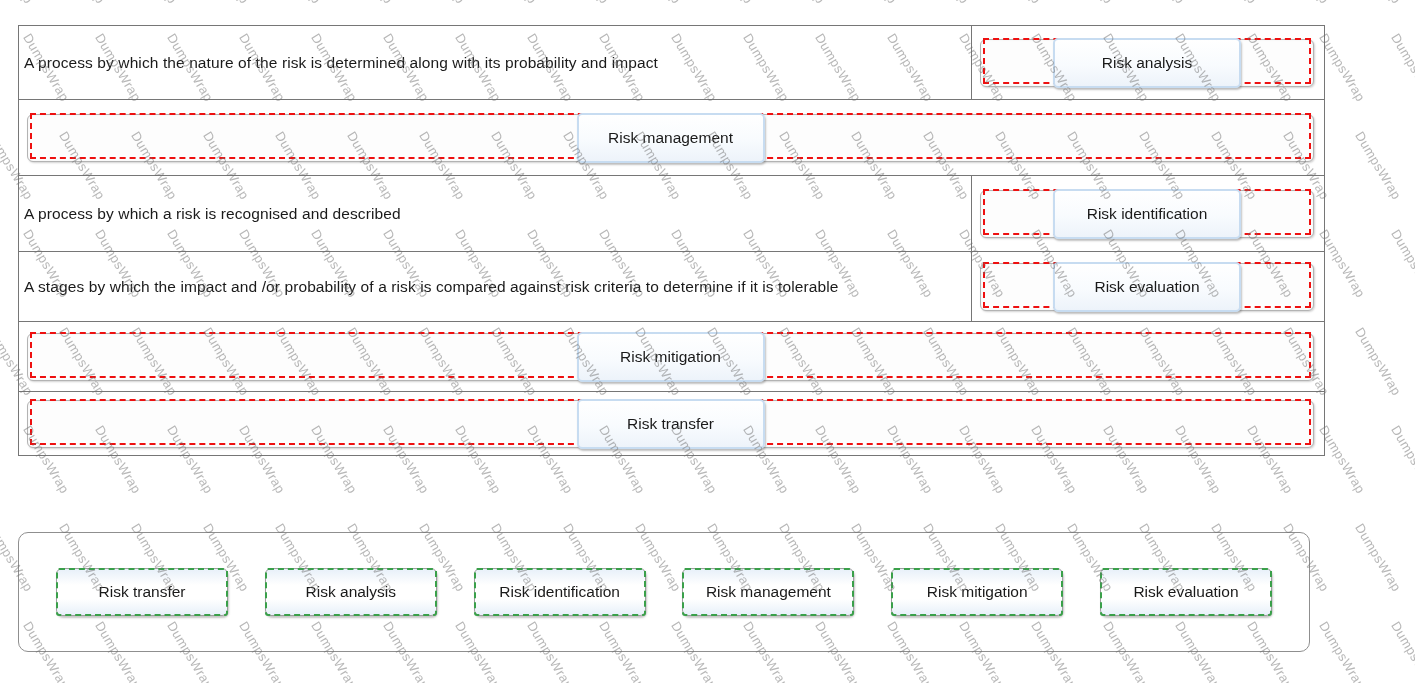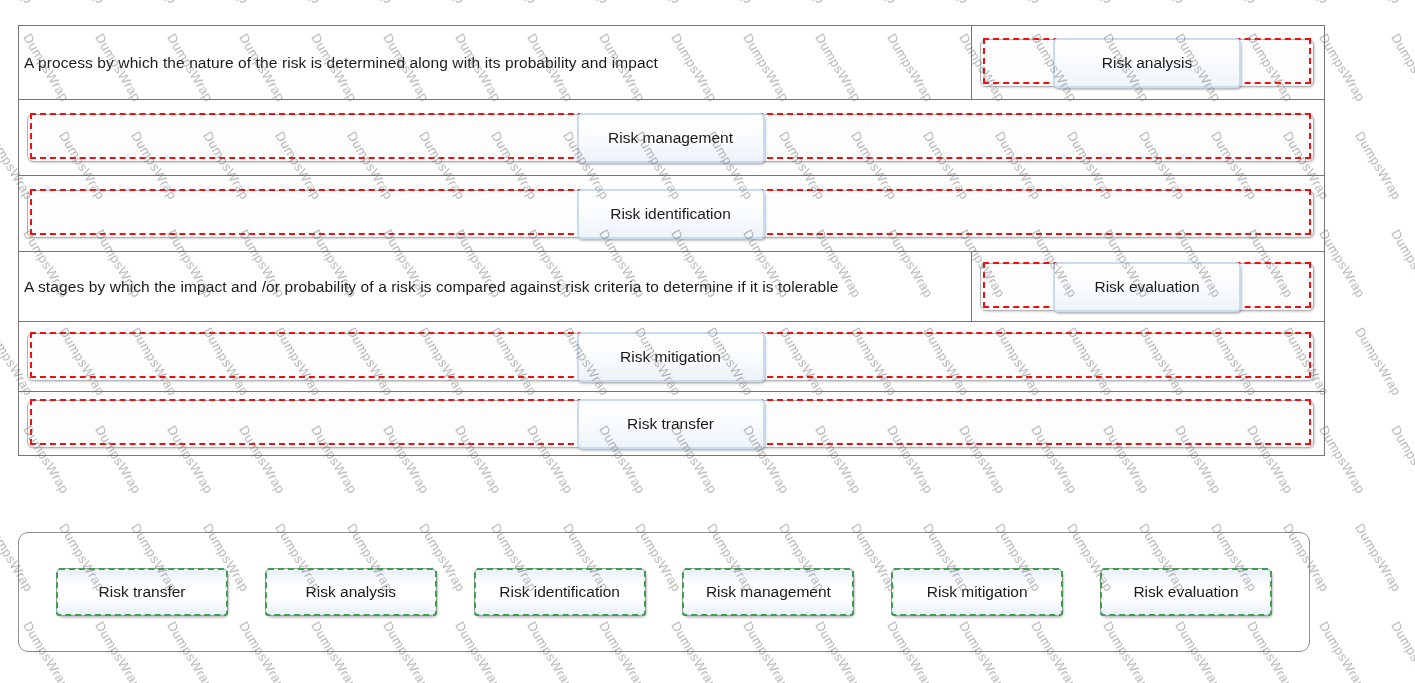--- a/index.html
+++ b/index.html
@@ -92,20 +92,23 @@
   <div class="t-row">
     <div class="cell-drop">
       <div class="drop-zone">
         <div class="red-dash"></div>
         <div class="answer-chip">Risk management</div>
       </div>
     </div>
   </div>
 
   <div class="t-row">
+    <div class="cell-desc">
+      <span>A process by which a risk is recognised and described</span>
+    </div>
     <div class="cell-drop">
       <div class="drop-zone">
         <div class="red-dash"></div>
         <div class="answer-chip">Risk identification</div>
       </div>
     </div>
   </div>
 
   <div class="t-row">
     <div class="cell-desc">

